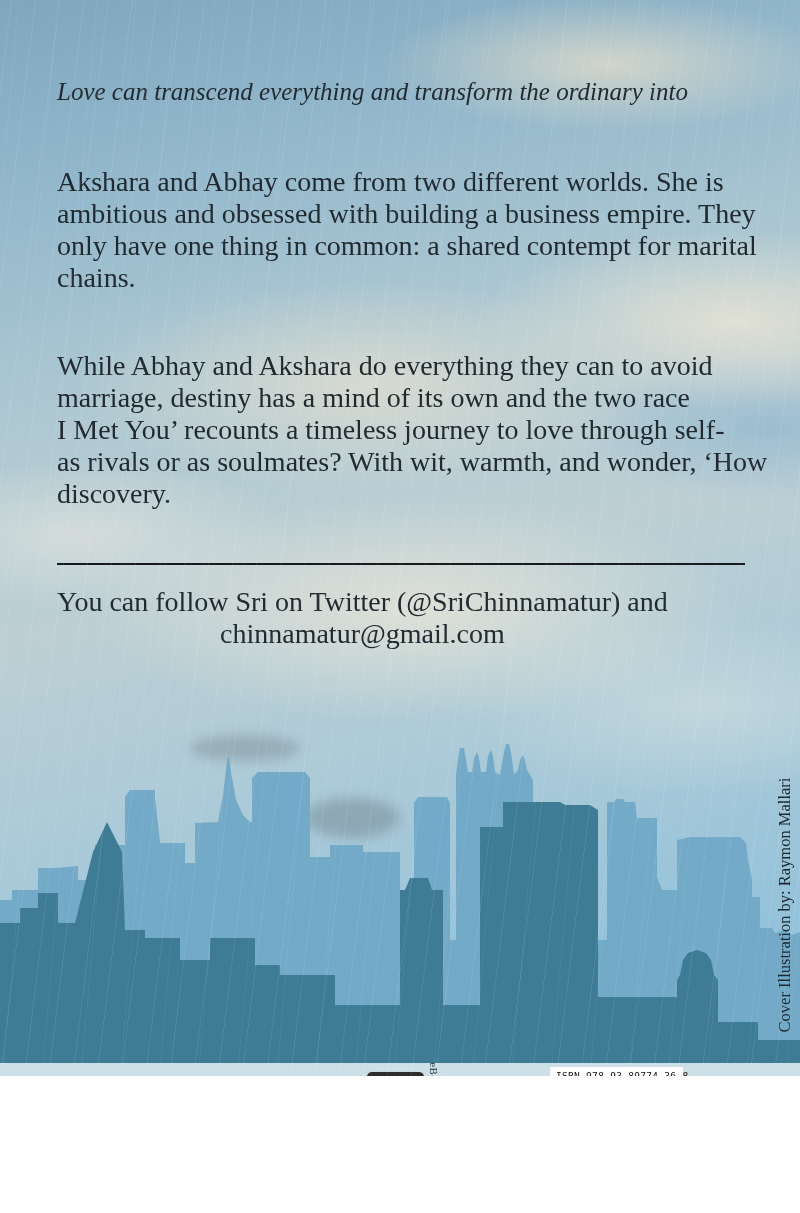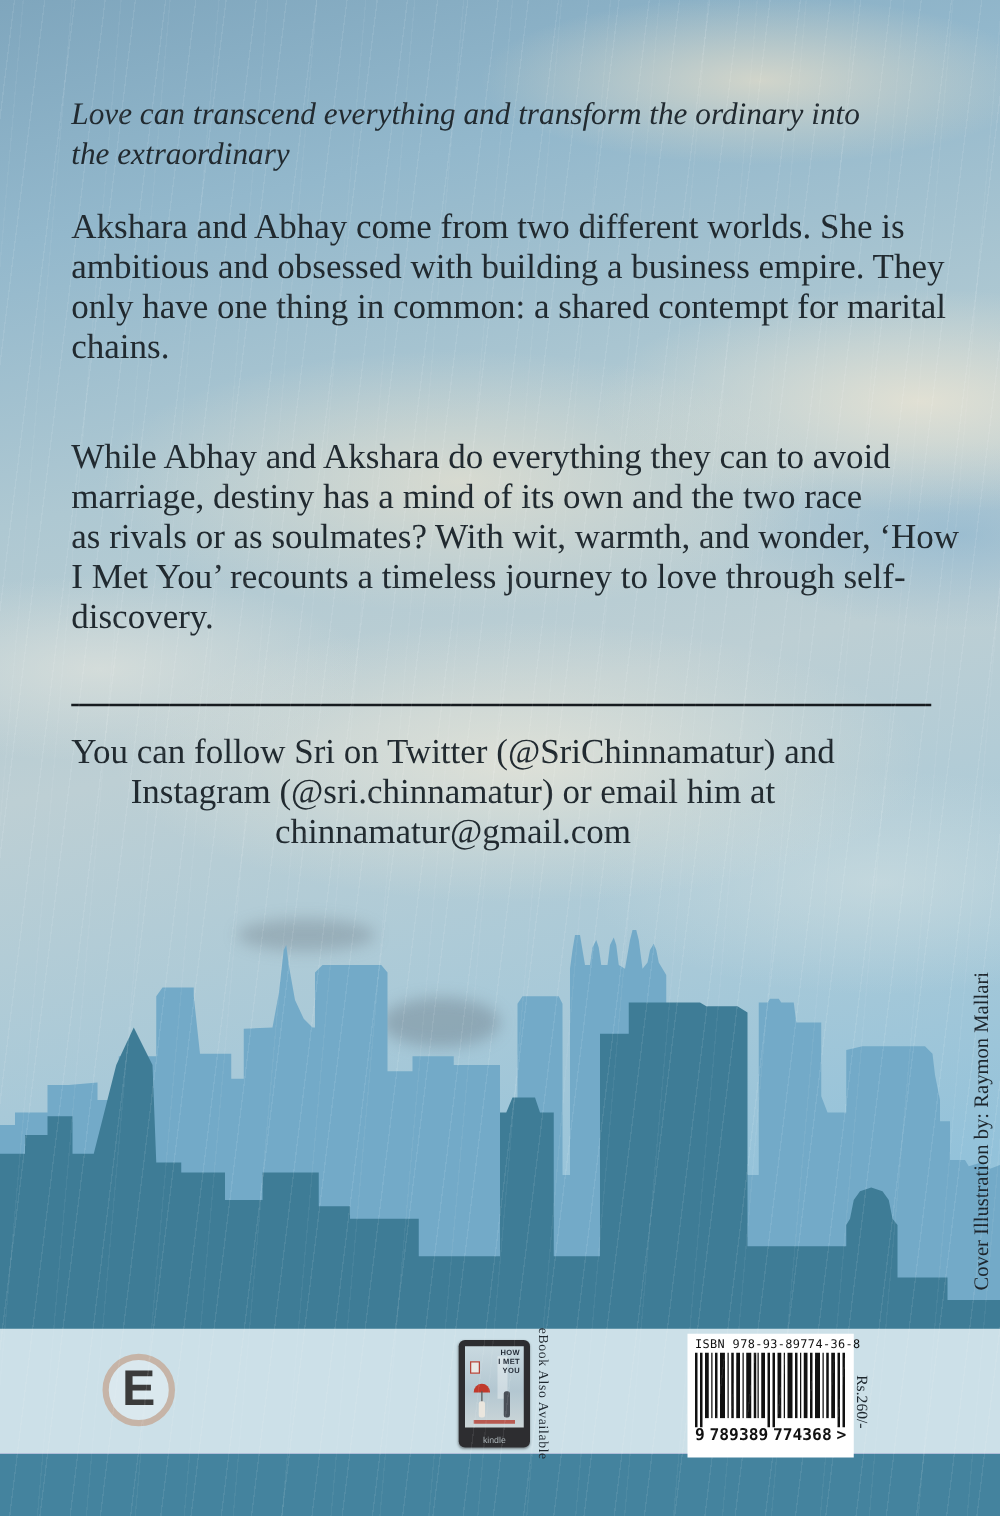--- a/index.html
+++ b/index.html
@@ -1,19 +1,19 @@
 <!DOCTYPE html>
 <html><head>
 <meta charset="utf-8">
 <style>
   html,body { margin:0; padding:0; }
   .cover {
-    position:relative; width:800px; height:1213px; overflow:hidden;
+    position:relative; width:800px; height:1076px; overflow:hidden;
     font-family:"Liberation Serif","DejaVu Serif",serif;
-    background:#f0abfc;
+    background:#5eead4;
   }
   
   .sky {
     position:absolute; left:0; top:0; width:800px; height:1070px;
     background:
       radial-gradient(40% 9% at 76% 6%,  rgba(225,220,202,.80), rgba(225,220,202,0) 70%),
       radial-gradient(46% 12% at 92% 30%, rgba(233,228,212,.85), rgba(233,228,212,0) 70%),
       radial-gradient(52% 14% at 46% 36%, rgba(228,224,208,.75), rgba(228,224,208,0) 70%),
       radial-gradient(38% 10% at 10% 50%, rgba(224,227,221,.70), rgba(224,227,221,0) 70%),
       radial-gradient(58% 15% at 52% 57%, rgba(231,229,216,.80), rgba(231,229,216,0) 70%),
@@ -125,43 +125,41 @@
              L93,852 L107,822 L122,852 L125,930 L145,930 L145,938 L180,938
              L180,960 L210,960 L210,938 L255,938 L255,965 L280,965 L280,975 L335,975
              L335,1005 L400,1005 L400,890 L405,890 L410,878 L428,878 L432,890 L443,890 L443,1005
              L480,1005 L480,827 L503,827 L503,802 L560,802 L565,805 L590,805 L598,810 L598,997
              L673,997 L677,997 L677,980 L680,975 L683,960 L688,953 L697,950 L706,953 L711,960 L714,975 L718,980
              L718,1022 L758,1022 L758,1040 L800,1040 L800,1066 L0,1066 Z" fill="#3e7c96"></path>
   </svg>
 
   <div class="blk tagline">
     <div class="bline">Love can transcend everything and transform the ordinary into</div>
-    <div class="bline">the extraordinary</div>
   </div>
 
   <div class="blk p1">
     <div class="bline">Akshara and Abhay come from two different worlds. She is</div>
     <div class="bline">ambitious and obsessed with building a business empire. They</div>
     <div class="bline">only have one thing in common: a shared contempt for marital</div>
     <div class="bline">chains.</div>
   </div>
 
   <div class="blk p2">
     <div class="bline">While Abhay and Akshara do everything they can to avoid</div>
     <div class="bline">marriage, destiny has a mind of its own and the two race</div>
+    <div class="bline">I Met You’ recounts a timeless journey to love through self-</div>
     <div class="bline">as rivals or as soulmates? With wit, warmth, and wonder, ‘How</div>
-    <div class="bline">I Met You’ recounts a timeless journey to love through self-</div>
     <div class="bline">discovery.</div>
   </div>
 
   <div class="divider"></div>
 
   <div class="blk p3">
     <div class="bline">You can follow Sri on Twitter (@SriChinnamatur) and</div>
-    <div class="bline">Instagram (@sri.chinnamatur) or email him at</div>
     <div class="bline">chinnamatur@gmail.com</div>
   </div>
 
   <div class="vwrap credit-wrap">
     <span>Cover Illustration by: Raymon Mallari</span>
   </div>
 
   <div class="footer-bar"></div>
   <div class="bottom-strip"></div>
 

